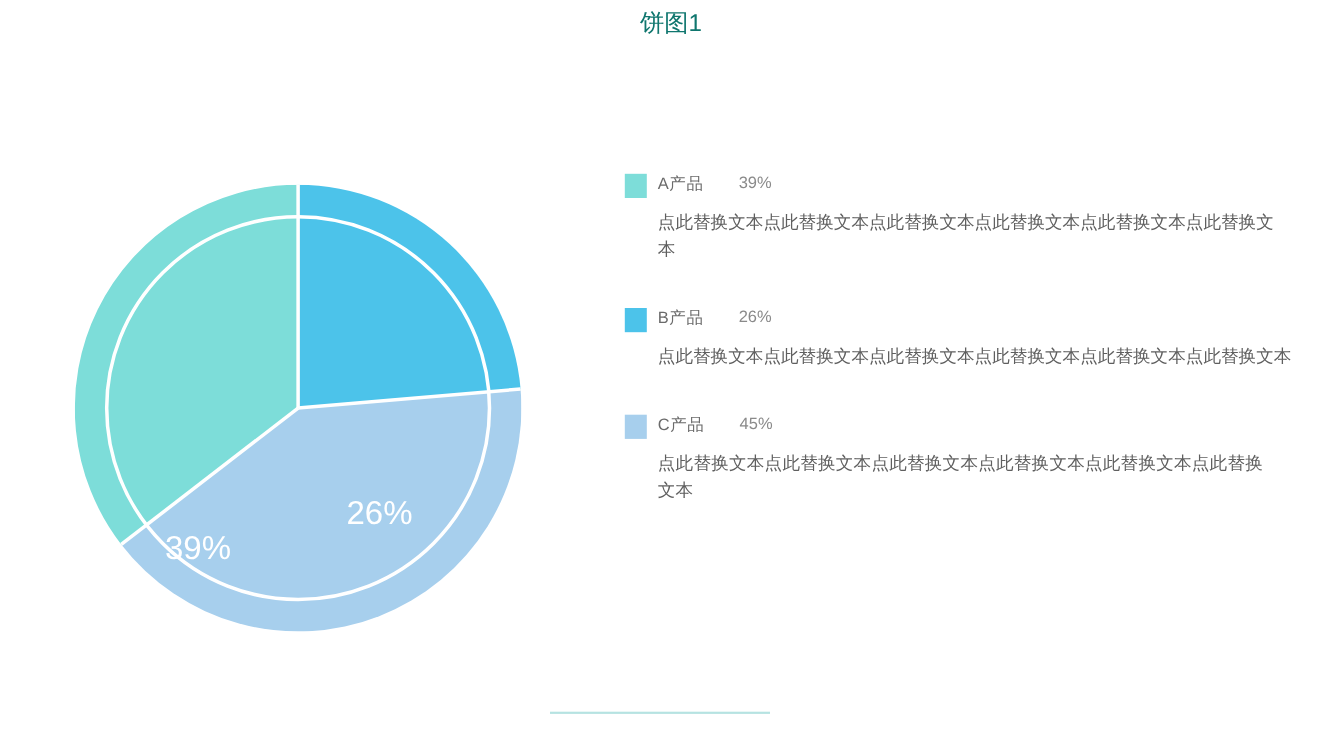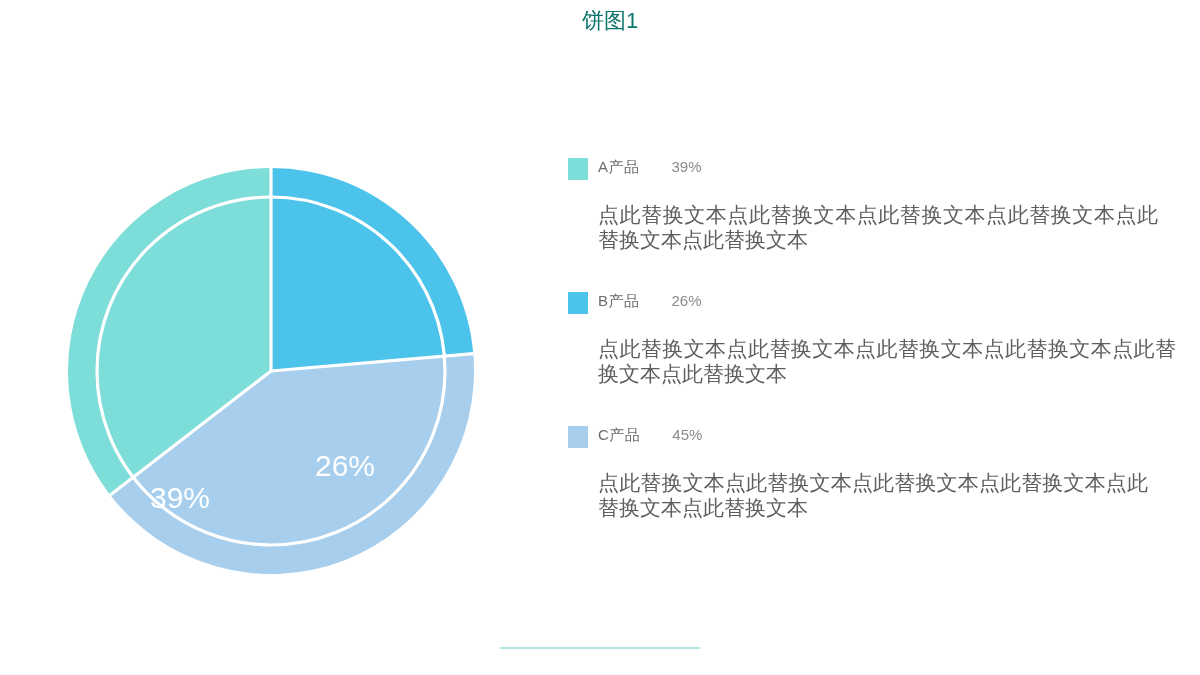--- a/index.html
+++ b/index.html
@@ -94,23 +94,23 @@
     white-space: nowrap;
     letter-spacing: 0.5px;
   }
   .legend-pct {
     font-size: 15px;
     color: #8a8a8a;
     margin-left: 32px;
     white-space: nowrap;
   }
   .legend-desc {
-    margin-top: 20px;
+    margin-top: 8px;
     margin-left: 30px;
-    font-size: 21px;
+    font-size: 16px;
     line-height: 25px;
     color: #5f5f5f;
     width: 560px;
     text-align: justify;
   }
   .legend-item.item-b .legend-desc { width: 578px; }
   .legend-item.item-c .legend-desc { width: 550px; }
 
   
   .footer-rule {

